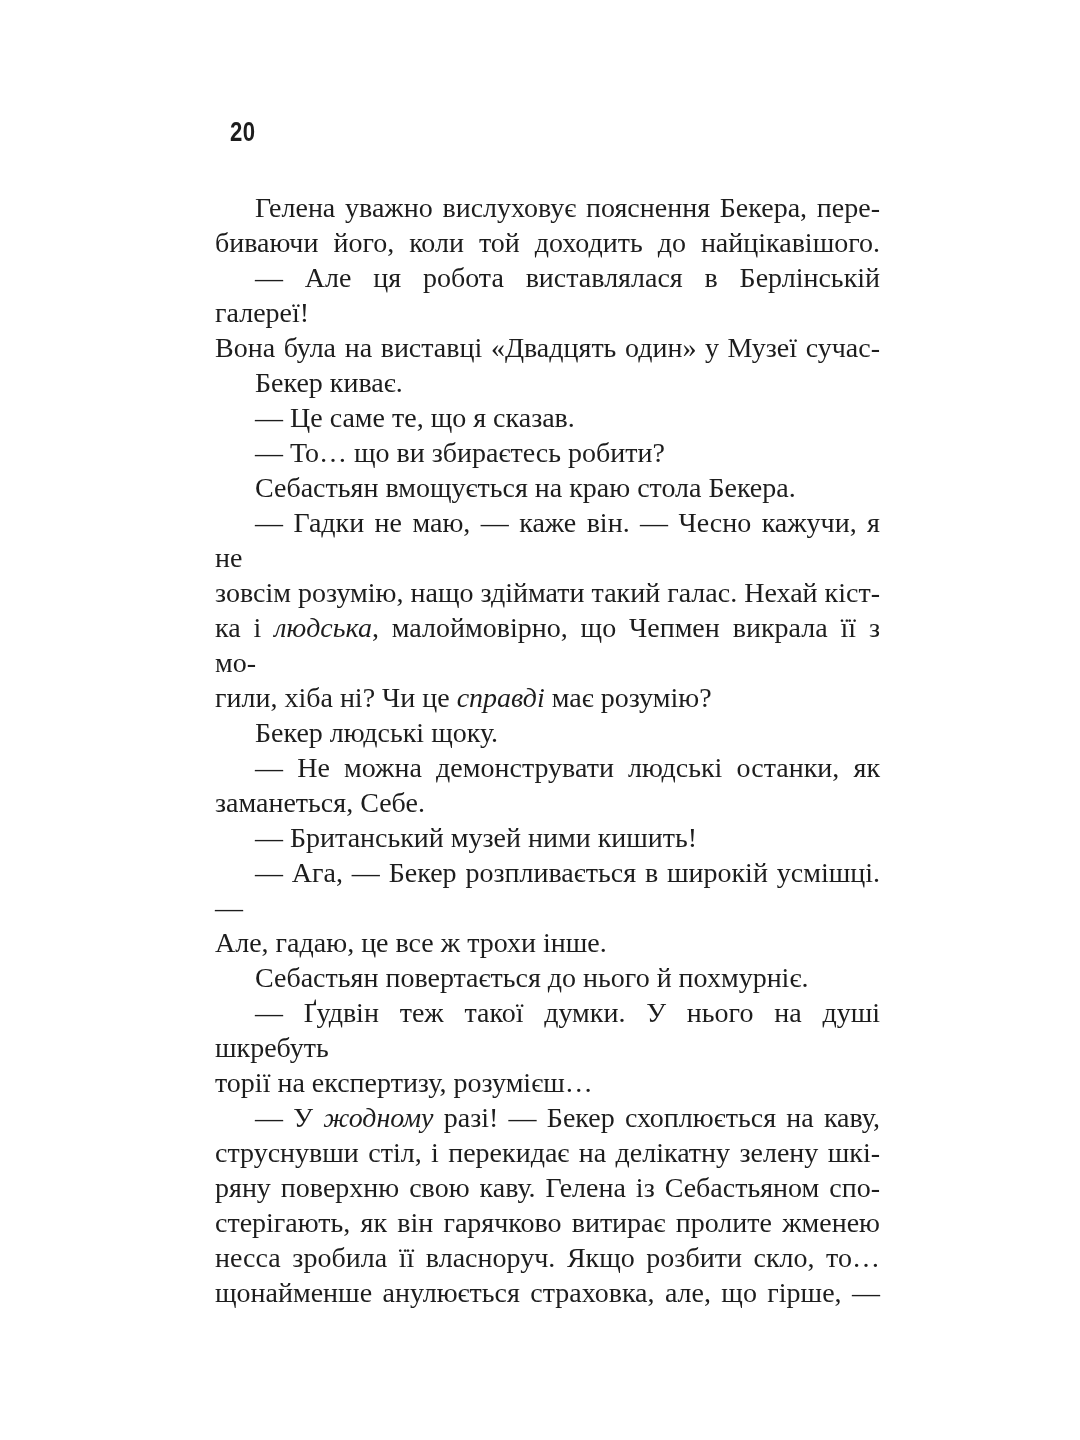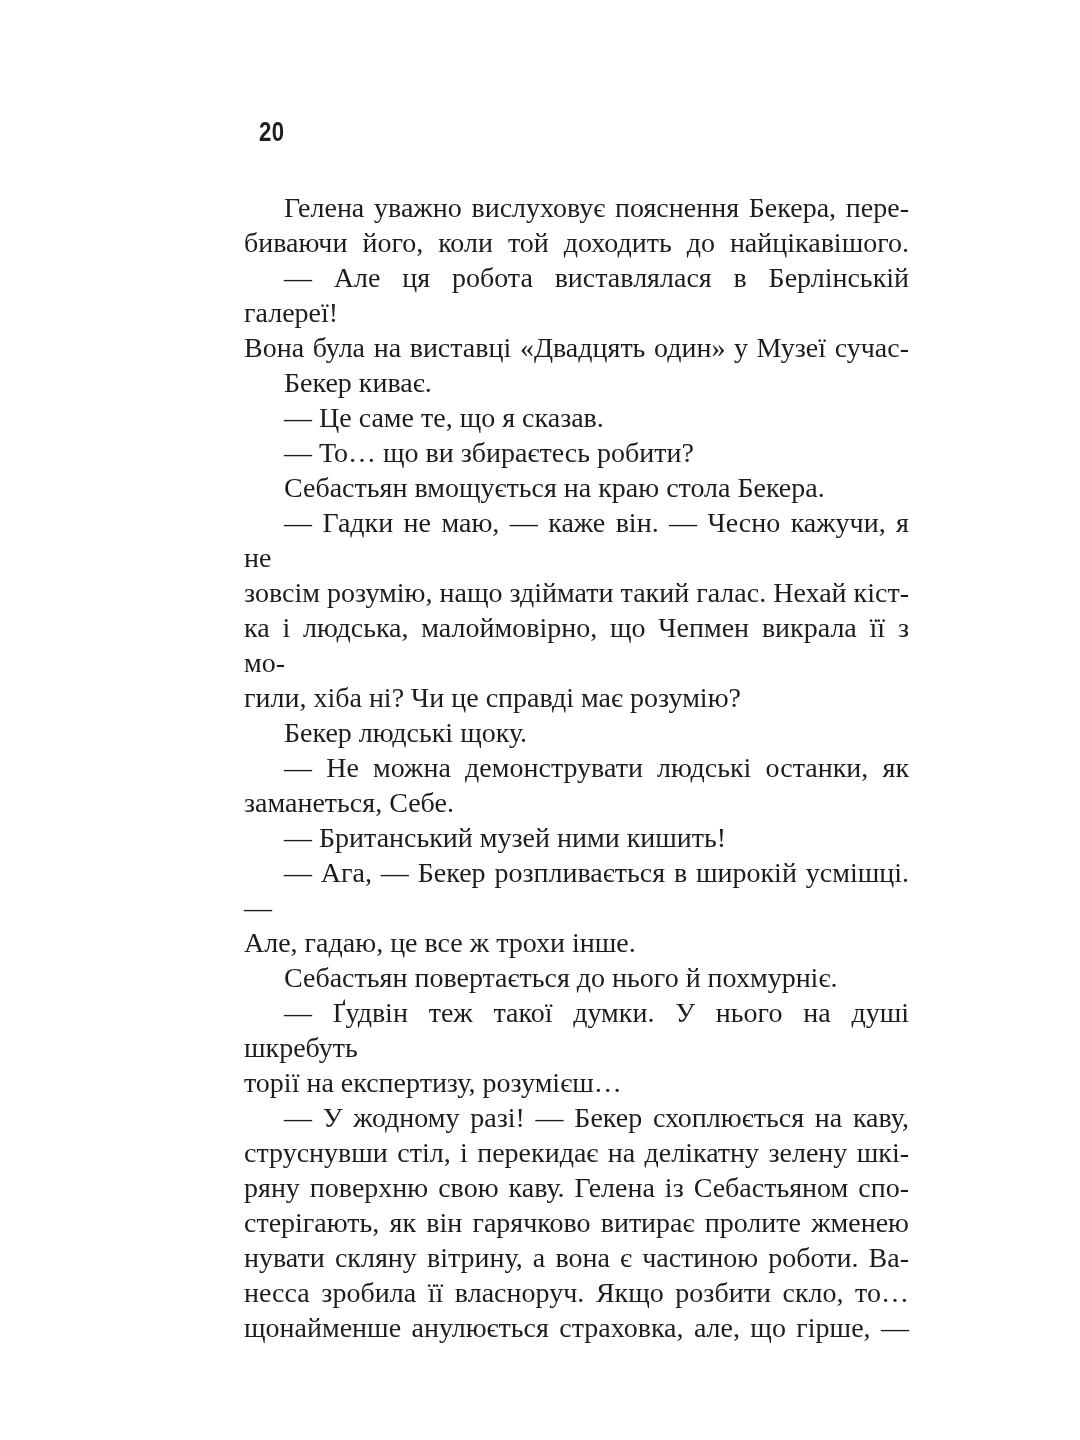--- a/index.html
+++ b/index.html
@@ -6,21 +6,20 @@
     margin: 0;
     padding: 0;
     background: #ffffff;
   }
   .page {
     position: relative;
     width: 960px;
     height: 1440px;
     background: #ffffff;
     overflow: hidden;
-    margin-left: 29px;
   }
   .page-number {
     position: absolute;
     left: 230px;
     top: 119px;
     font-family: "Liberation Sans", sans-serif;
     font-weight: bold;
     font-size: 27px;
     line-height: 1;
     color: #1d1d1d;
@@ -42,20 +41,21 @@
     text-align: justify;
     white-space: normal;
   }
   .line.j {
     text-align-last: justify;
   }
   .line.ind {
     text-indent: 40px;
   }
   .line .it {
+    font-style: italic;
   }
 </style>
 </head>
 <body>
 
 <div class="page">
   <div class="page-number">20</div>
   <div class="text-block" id="text-block">
       <div class="line j ind"><span>Гелена уважно вислуховує пояснення Бекера, пере-</span></div>
       <div class="line j"><span>биваючи його, коли той доходить до найцікавішого.</span></div>
@@ -75,17 +75,16 @@
       <div class="line ind"><span>— Британський музей ними кишить!</span></div>
       <div class="line j ind"><span>— Ага, — Бекер розпливається в широкій усмішці. —</span></div>
       <div class="line"><span>Але, гадаю, це все ж трохи інше.</span></div>
       <div class="line ind"><span>Себастьян повертається до нього й похмурніє.</span></div>
       <div class="line j ind"><span>— Ґудвін теж такої думки. У нього на душі шкребуть</span></div>
       <div class="line"><span>торії на експертизу, розумієш…</span></div>
       <div class="line j ind"><span>— У </span><span class="it">жодному</span><span> разі! — Бекер схоплюється на каву,</span></div>
       <div class="line j"><span>струснувши стіл, і перекидає на делікатну зелену шкі-</span></div>
       <div class="line j"><span>ряну поверхню свою каву. Гелена із Себастьяном спо-</span></div>
       <div class="line j"><span>стерігають, як він гарячково витирає пролите жменею</span></div>
-      <div class="line j"><span>нувати скляну вітрину, а вона є частиною роботи. Ва-</span></div>
       <div class="line j"><span>несса зробила її власноруч. Якщо розбити скло, то…</span></div>
       <div class="line j"><span>щонайменше анулюється страховка, але, що гірше, —</span></div>
     </div>
 </div>
 
 </body></html>

